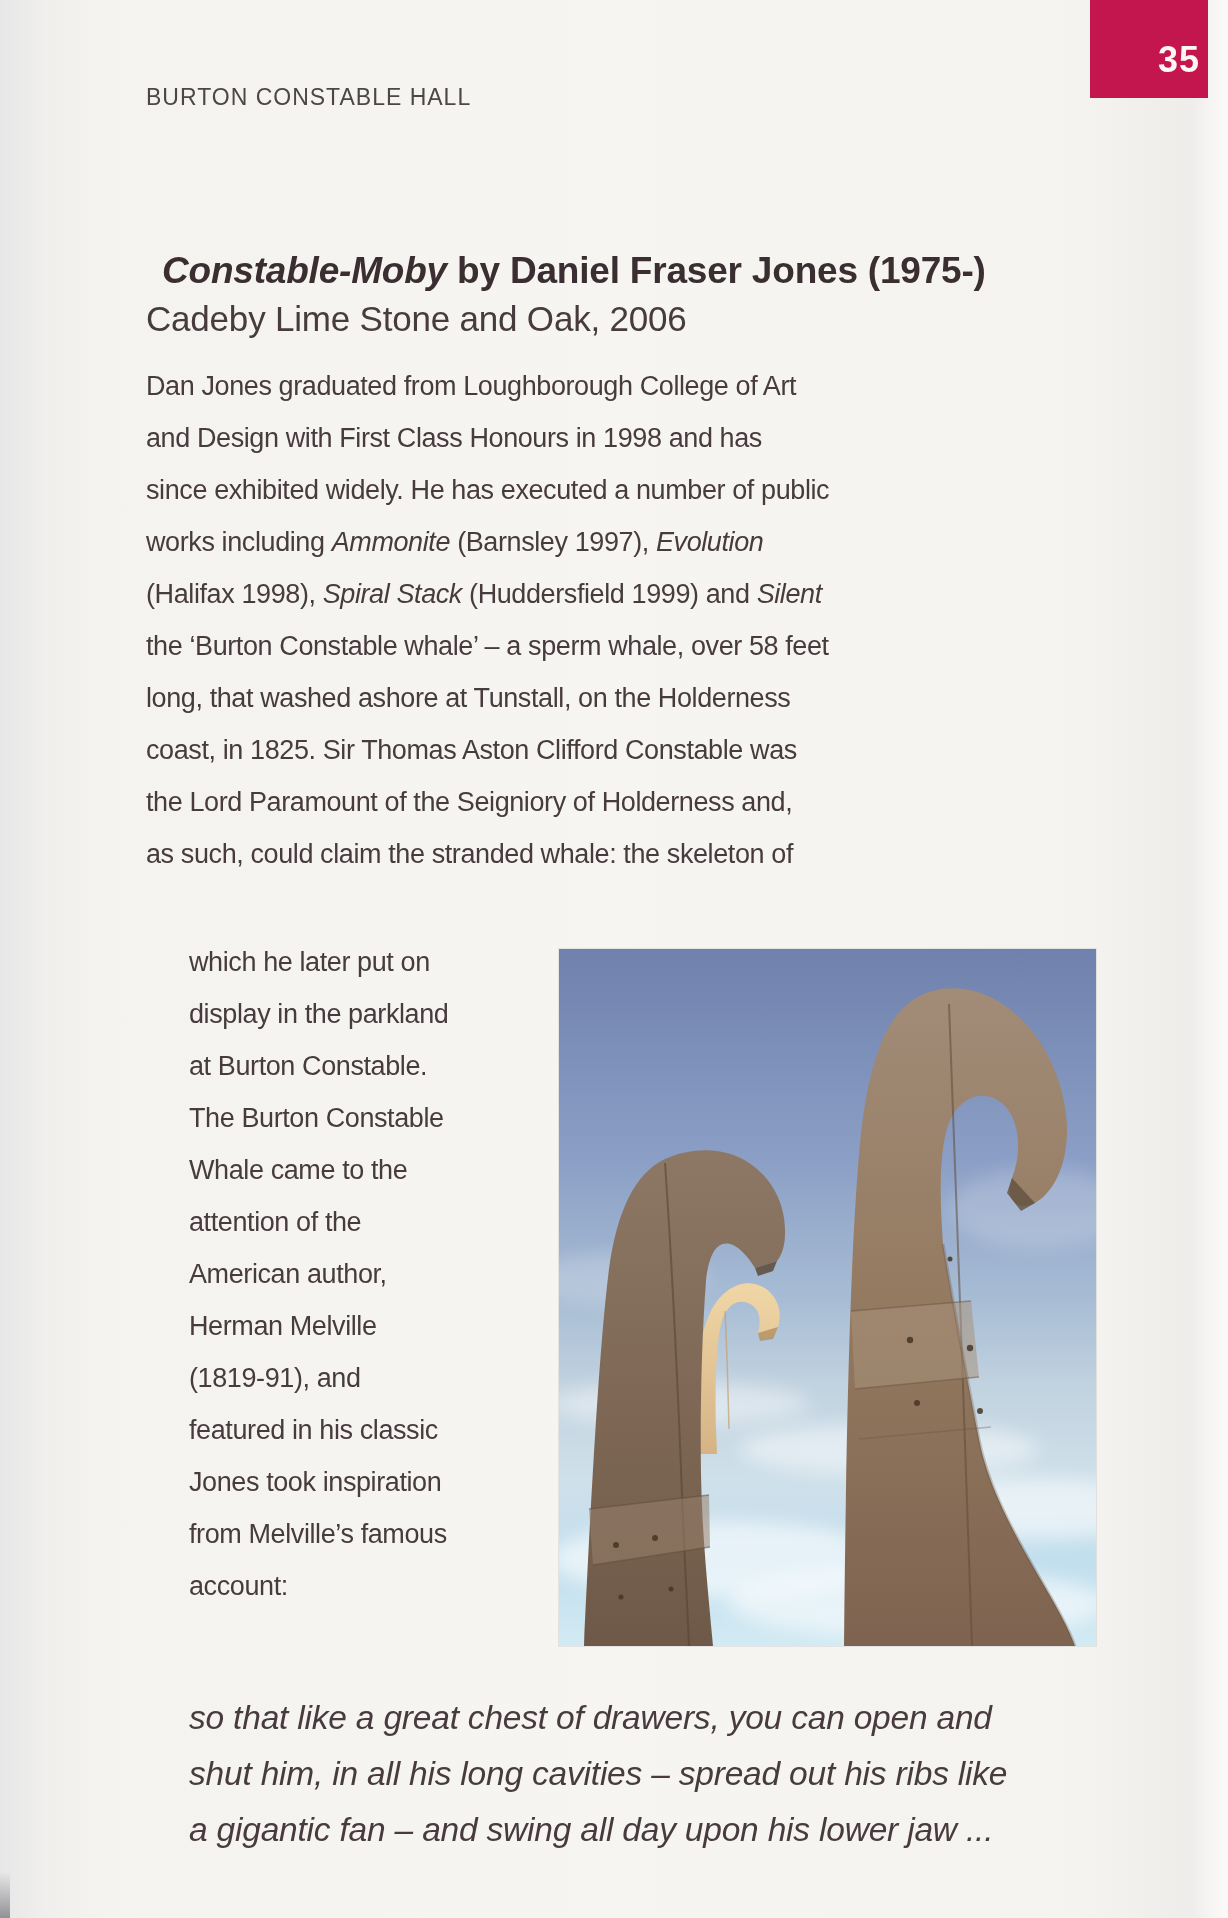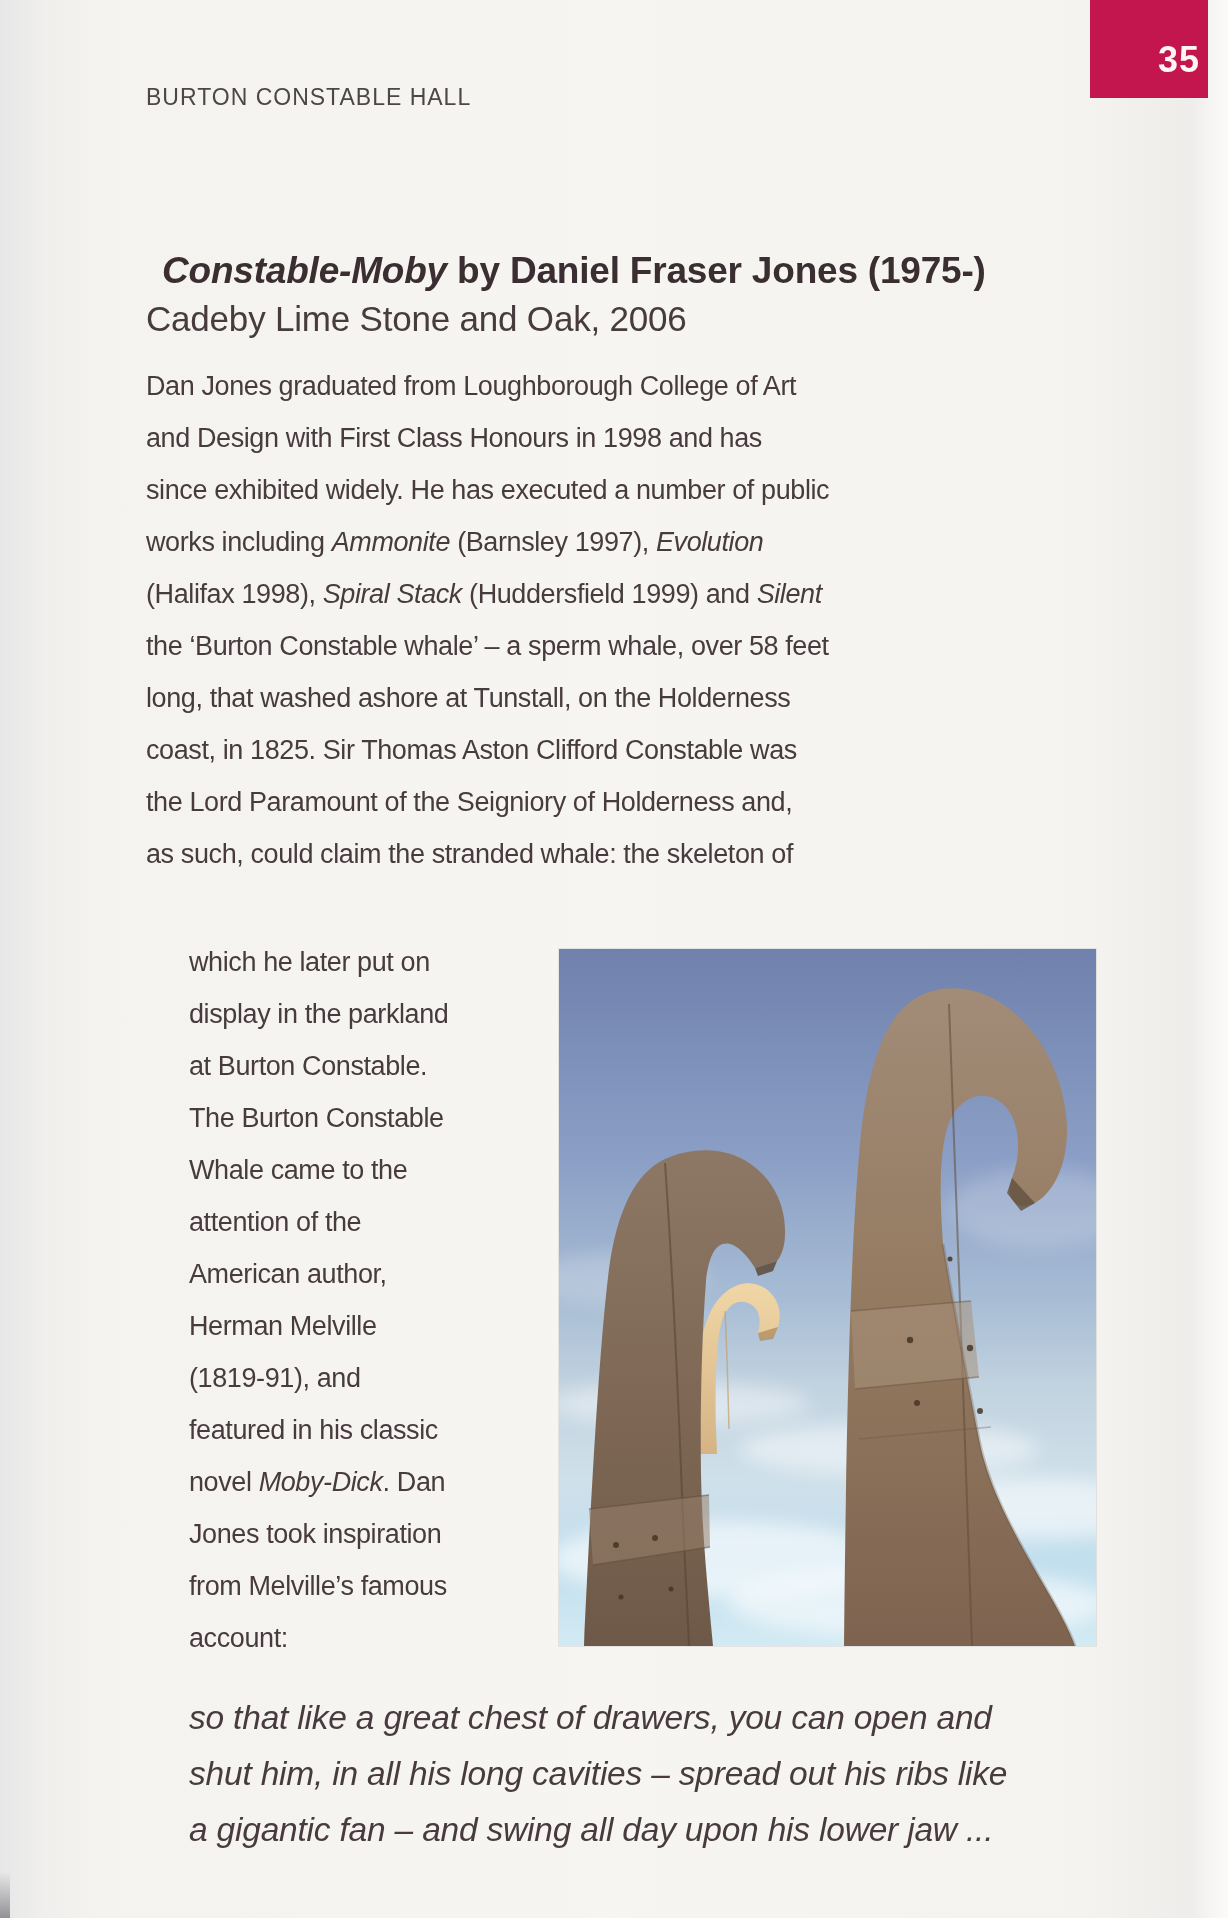--- a/index.html
+++ b/index.html
@@ -75,21 +75,20 @@
       <div class="line"><span>which he later put on</span></div>
       <div class="line"><span>display in the parkland</span></div>
       <div class="line"><span>at Burton Constable.</span></div>
       <div class="line"><span>The Burton Constable</span></div>
       <div class="line"><span>Whale came to the</span></div>
       <div class="line"><span>attention of the</span></div>
       <div class="line"><span>American author,</span></div>
       <div class="line"><span>Herman Melville</span></div>
       <div class="line"><span>(1819-91), and</span></div>
       <div class="line"><span>featured in his classic</span></div>
-      <div class="line"><span>novel </span><span class="it">Moby-Dick</span><span>. Dan</span></div>
       <div class="line"><span>Jones took inspiration</span></div>
       <div class="line"><span>from Melville’s famous</span></div>
       <div class="line"><span>account:</span></div>
     </div>
 
   <figure class="photo">
     <svg viewBox="0 0 537 697" xmlns="http://www.w3.org/2000/svg">
       <defs>
         <linearGradient id="sky" x1="0" y1="0" x2="0" y2="1">
           <stop offset="0" stop-color="#6f81ac"></stop>

